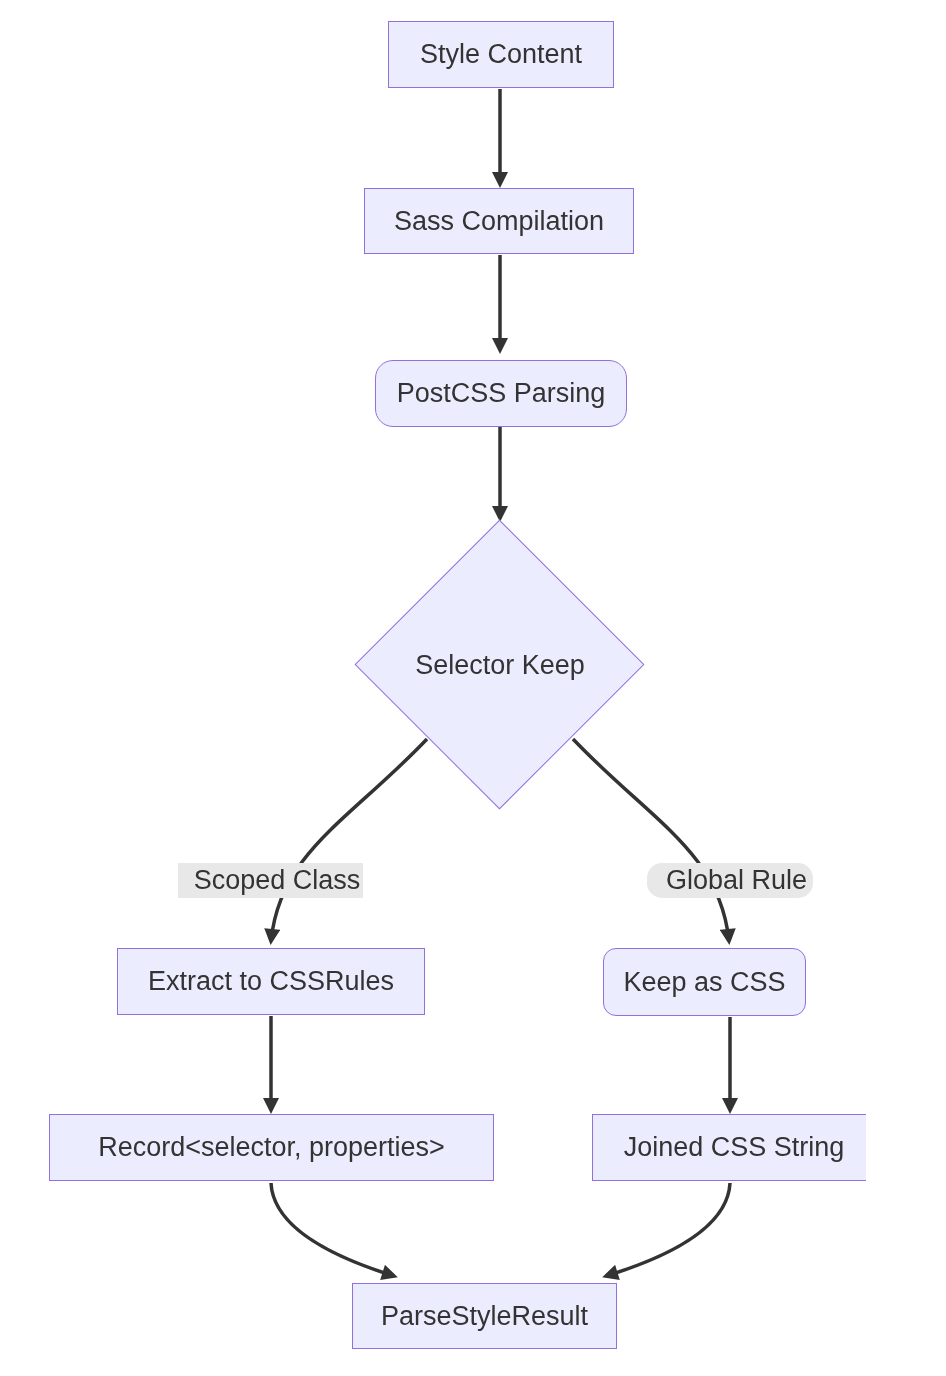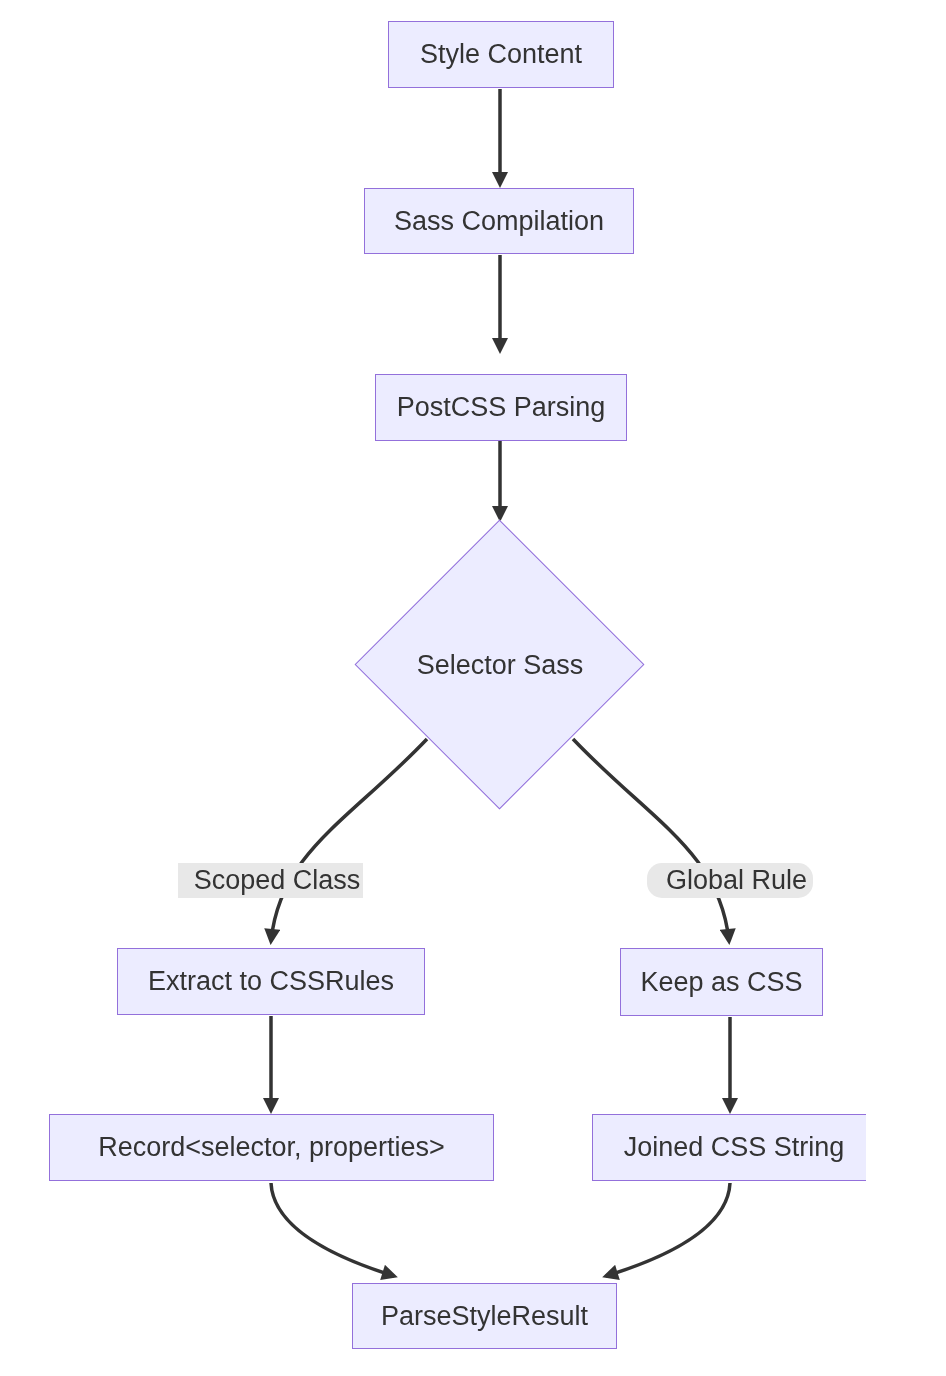--- a/index.html
+++ b/index.html
@@ -96,42 +96,42 @@
   </svg>
 
   <div class="node" style="left:388px; top:21px; width:226px; height:67px;">
     <span>Style Content</span>
   </div>
 
   <div class="node" style="left:364px; top:188px; width:270px; height:66px;">
     <span>Sass Compilation</span>
   </div>
 
-  <div class="node" style="left:375px; top:374px; width:252px; height:67px;">
+  <div class="node" style="left:375px; top:360px; width:252px; height:67px;border-radius:18px;">
     <span>PostCSS Parsing</span>
   </div>
 
   <div class="diamond-shape"></div>
   <div class="diamond-label">
-    <span>Selector Sass</span>
+    <span>Selector Keep</span>
   </div>
 
   <div class="edge-label" style="left:178px; top:863px; width:185px; height:35px;">
     <span>Scoped Class</span>
   </div>
 
   <div class="edge-label" style="left:647px; top:863px; width:166px; height:35px;border-radius:15px;">
     <span>Global Rule</span>
   </div>
 
   <div class="node" style="left:117px; top:948px; width:308px; height:67px;">
     <span>Extract to CSSRules</span>
   </div>
 
-  <div class="node" style="left:620px; top:948px; width:203px; height:68px;">
+  <div class="node" style="left:603px; top:948px; width:203px; height:68px;border-radius:13px;">
     <span>Keep as CSS</span>
   </div>
 
   <div class="node" style="left:49px; top:1114px; width:445px; height:67px;">
     <span>Record&lt;selector, properties&gt;</span>
   </div>
 
   <div class="node" style="left:592px; top:1114px; width:276px; height:67px;padding-left:8px;">
     <span>Joined CSS String</span>
   </div>

